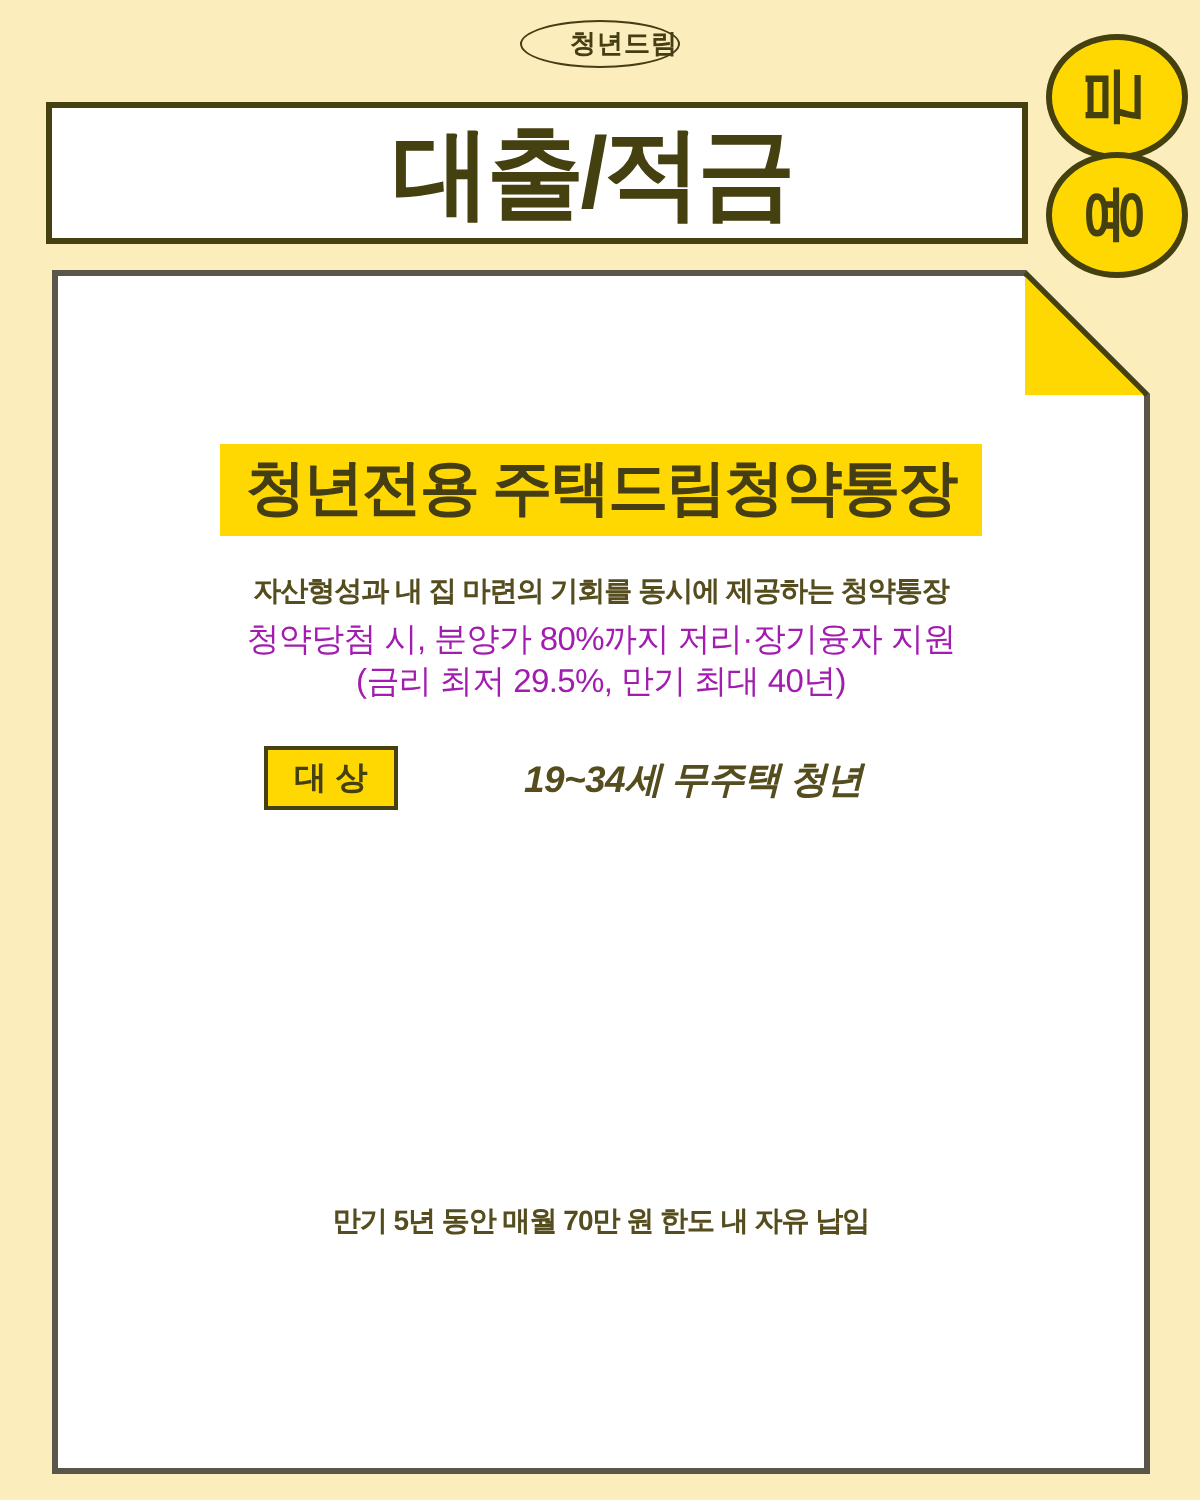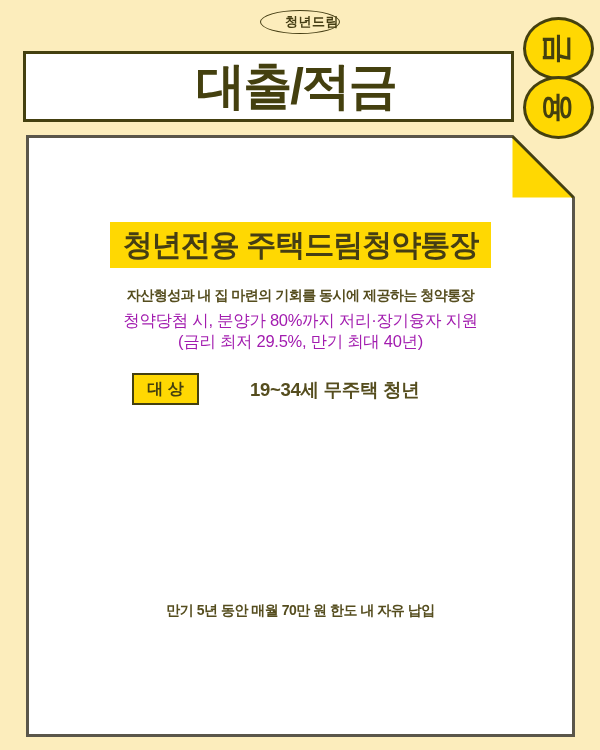--- a/index.html
+++ b/index.html
@@ -76,23 +76,23 @@
   .info-row { position:absolute; left:106px; display:flex; align-items:flex-start;gap:43px; }
   .row-target { top:238px; }
   .row-detail { top:287px; }
   .label-box {
     width:67px; height:32px; flex:0 0 auto;
     background:#ffd802; border:2.5px solid #44400f;
     display:flex; align-items:center; justify-content:center;
     font-size:16px; font-weight:900; color:#44400f; white-space:nowrap;
   }
   .row-value {
-    margin-left:8px; font-size:18.5px; font-weight:bold;
+    margin-left:20px; font-size:18.5px; font-weight:bold;
     color:#554d1e; line-height:22.5px; letter-spacing:-0.3px;
-    padding-top:4px; white-space:nowrap; text-align:left;
+    padding-top:4px; white-space:nowrap; text-align:left;font-style:italic;
   }
   .row-target .row-value { padding-top:6px; }
 </style>
 </head>
 <body>
 
 <div class="poster">
 
   <div class="oval-badge">
     <span>청년드림</span>

